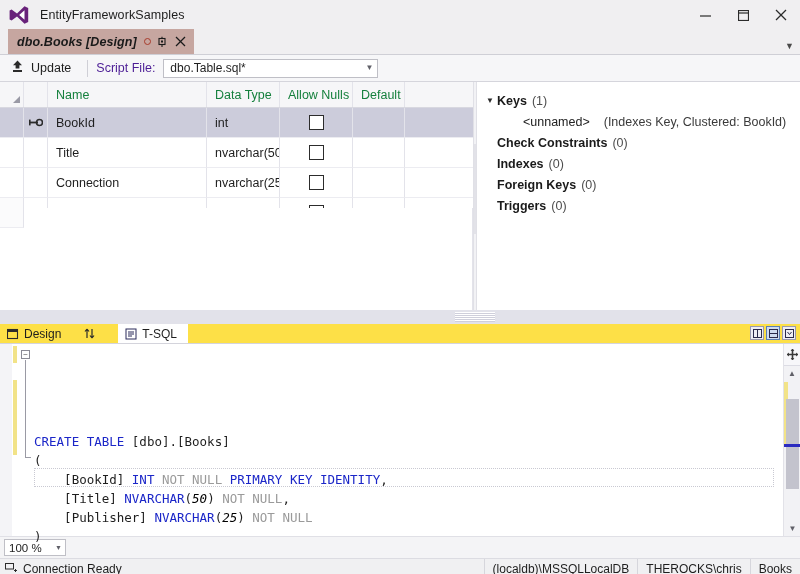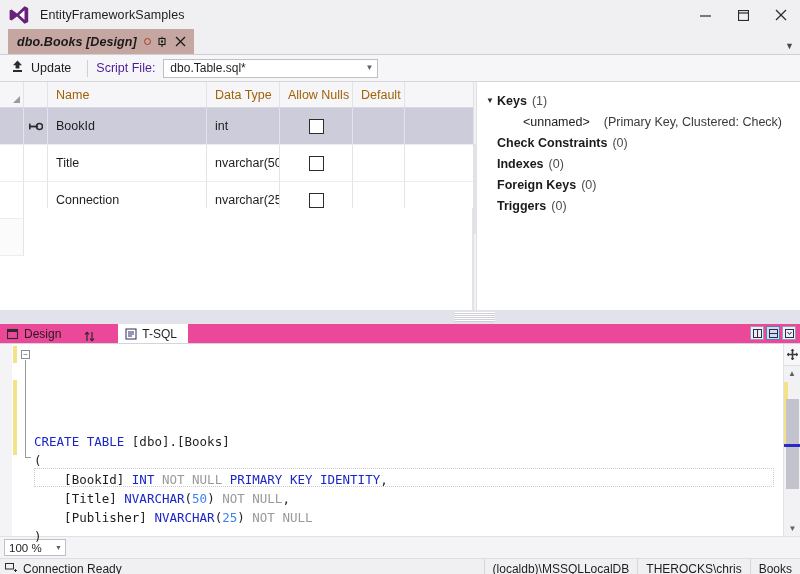--- a/index.html
+++ b/index.html
@@ -57,28 +57,28 @@
   #script-file-combo .cb-arrow{ color:#606068; font-size:8px; line-height:1;}
 
   
   #designer{
     position:relative; height:228px; background:#ffffff; display:flex;
   }
 
   
   #grid-pane{ width:473px; position:relative; background:#ffffff; }
   #grid{ width:473px; }
-  .grow{ display:flex; height:37px; }
+  .grow{ display:flex; height:30px; }
   .grow.hdr{ height:26px; background:#f6f6f8; border-bottom:1px solid #d8d8e0;}
   .gcell{
     border-right:1px solid #e3e3ea; border-bottom:1px solid #ececf1;
     display:flex; align-items:center; padding-left:8px;
     font-size:12.5px; color:#1e1e1e; overflow:hidden; white-space:nowrap;
   }
-  .grow.hdr .gcell{ border-bottom:none; color:#a16207;text-align:right;}
+  .grow.hdr .gcell{ border-bottom:none; color:#15803d;text-align:right;}
   .c-sel { width:24px; padding-left:0; position:relative; }
   .c-key { width:24px; padding-left:0; justify-content:center;}
   .c-name{ width:159px; }
   .c-type{ width:73px; }
   .c-null{ width:73px; padding-left:0; justify-content:center;}
   .c-def { width:52px; }
   .c-end { width:68px; border-right:none;}
   .grow.selected .gcell{ background:#ccccdb; }
   .grow.selected .c-key{ background:#ccccdb;}
   .chk{ width:15px; height:15px; border:1.4px solid #2c2c2c; background:#ffffff;}
@@ -104,21 +104,21 @@
 
   
   #h-splitter{
     height:14px; background:#e2e2ea; position:relative;
   }
   #h-grip{ position:absolute; left:455px; top:2px; width:40px; height:10px;
     background:repeating-linear-gradient(to bottom,#ffffff 0,#ffffff 1px,#cfcfdb 1px,#cfcfdb 2px);}
 
   
   #edtabs{
-    height:19px; background:#ec4899; display:flex; align-items:flex-end; position:relative;
+    height:19px; background:#fde047; display:flex; align-items:center; position:relative;
   }
   .edtab{
     height:19px; display:flex; align-items:center; gap:5px; padding:0 11px 0 7px;
     font-size:12px; color:#1e1e1e; position:relative;
   }
   .edtab.active{ background:#ffffff;margin-left:12px; }
   .edtab-icon{ width:12px; height:12px; display:flex; align-items:center; justify-content:center;}
   #edtab-swap{ width:34px; display:flex; align-items:center; justify-content:center; color:#2a2a2a; font-size:11px;}
   #ed-winbtns{ position:absolute; right:4px; top:2px; display:flex; gap:2px;}
   .edwb{ width:14px; height:14px; border:1px solid #9a9ab0; background:#eeeef4;
@@ -135,21 +135,21 @@
   .chg{ position:absolute; left:1px; width:4px; background:#f2e388;}
   #ed-outline{ width:16px; position:relative; background:#ffffff;}
   .outline-box{ position:absolute; left:3px; width:9px; height:9px; border:1px solid #8c8c96; background:#ffffff;
      display:flex; align-items:center; justify-content:center; font-size:8px; color:#555; line-height:1;}
   #outline-bar{ position:absolute; left:7px; width:1px; background:#9a9aa4;}
   #outline-foot{ position:absolute; left:7px; width:6px; height:1px; background:#9a9aa4;}
   #code{ flex:1; position:relative; font-family:"DejaVu Sans Mono", monospace; font-size:12.5px; line-height:19px;
      padding-top:2px; color:#1e1e1e; white-space:pre;margin-top:29px;}
   .kw{ color:#1b26c8; }
   .kwg{ color:#9a9a9a; }
-  .num{ color:#3b82f6; }
+  .num{ color:#000000;font-style:italic; }
   .pln{ color:#1e1e1e; }
   #caret-line{ position:absolute; left:0; top:95px; width:740px; height:19px; border:1px dotted #c9c9d2;}
   #ed-vscroll{ width:17px; background:#f2f2f5; position:relative; border-left:1px solid #e2e2e8;}
   #ed-split-handle{ height:22px; display:flex; align-items:center; justify-content:center; color:#3a3a3a;
      background:#f7f7fa; border-bottom:1px solid #dcdce4;}
   .sb-arrow{ height:15px; display:flex; align-items:center; justify-content:center; color:#606068; font-size:8px;}
   #sb-thumb{ position:absolute; left:2px; top:55px; width:13px; height:90px; background:#c3c3cd;}
   #sb-mark-yellow{ position:absolute; left:0px; top:38px; width:4px; height:62px; background:#f2e388;}
   #sb-mark-blue{ position:absolute; left:0px; top:100px; width:17px; height:3px; background:#2b2bc0;}
   #sb-down{ position:absolute; left:0; bottom:0; width:17px; height:15px; display:flex; align-items:center; justify-content:center; color:#606068; font-size:8px;}
@@ -319,21 +319,21 @@
   </div>
 
   <div id="props-pane">
     <div class="prop-line">
       <span class="tri">▼</span>
       <span class="prop-name">Keys</span>
       <span class="prop-count">(1)</span>
     </div>
     <div class="prop-line prop-indent">
       <span class="prop-sub">&lt;unnamed&gt;</span>
-      <span class="prop-sub-detail">(Primary Key, Clustered: Check)</span>
+      <span class="prop-sub-detail">(Indexes Key, Clustered: BookId)</span>
     </div>
     <div class="prop-line" style="padding-left:14px">
       <span class="prop-name">Check Constraints</span>
       <span class="prop-count">(0)</span>
     </div>
     <div class="prop-line" style="padding-left:14px">
       <span class="prop-name">Indexes</span>
       <span class="prop-count">(0)</span>
     </div>
     <div class="prop-line" style="padding-left:14px">

